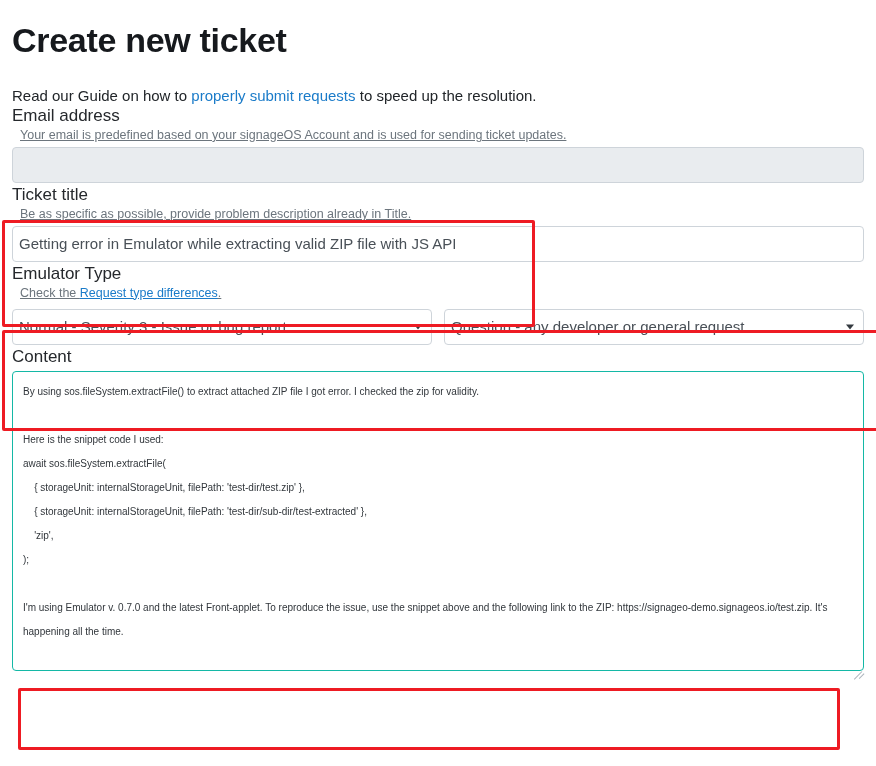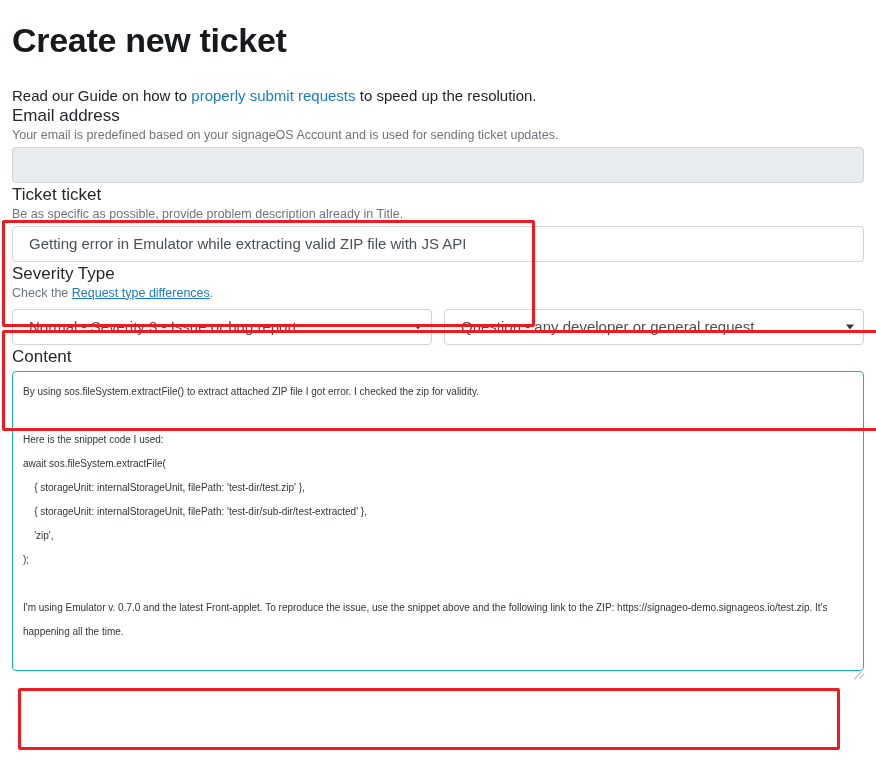--- a/index.html
+++ b/index.html
@@ -45,32 +45,33 @@
   }
   .field-label {
     font-size: 17px;
     color: #25282c;
     margin-top: 2px;
     margin-bottom: 2px;
   }
   .field-help {
     font-size: 12.5px;
     color: #6c757d;
-    margin: 0 0 5px 0;
+    margin: 0 0 5px 8px;
+    text-decoration: underline;
   }
   .input-box {
     box-sizing: border-box;
     width: 100%;
     height: 36px;
     border: 1px solid #ced4da;
     border-radius: 4px;
     background: #ffffff;
     font-size: 15px;
     color: #495057;
-    padding: 6px 16px;
+    padding: 6px 6px;
     font-family: "Liberation Sans", sans-serif;
     outline: none;
   }
   .input-box.readonly {
     background: #e9ecef;
     border-color: #ced4da;
   }
   .row {
     display: flex;
     gap: 12px;
@@ -160,27 +161,27 @@
 <div class="page">
 
   <h1 class="page-title">Create new ticket</h1>
 
   <p class="intro"><span>Read our Guide on how to </span><a href="#" class="link">properly submit requests</a><span> to speed up the resolution.</span></p>
 
   <div class="field-label">Email address</div>
   <div class="field-help">Your email is predefined based on your signageOS Account and is used for sending ticket updates.</div>
   <input class="input-box readonly" type="text" readonly="" value="" style="">
 
-  <div class="field-label">Ticket ticket</div>
+  <div class="field-label">Ticket title</div>
   <div class="field-help">Be as specific as possible, provide problem description already in Title.</div>
   <input class="input-box" type="text" value="Getting error in Emulator while extracting valid ZIP file with JS API" style="">
 
   <div class="two-col-labels">
     <div>
-      <div class="field-label">Severity Type</div>
+      <div class="field-label">Emulator Type</div>
       <div class="field-help"><span>Check the </span><a href="#" class="link-underline">Request type differences</a><span>.</span></div>
     </div>
   </div>
 
   <div class="row">
     <div class="col">
       <div class="select-wrap">
         <select class="input-box">
           <option>Normal - Severity 3 - Issue or bug report</option>
         </select>

